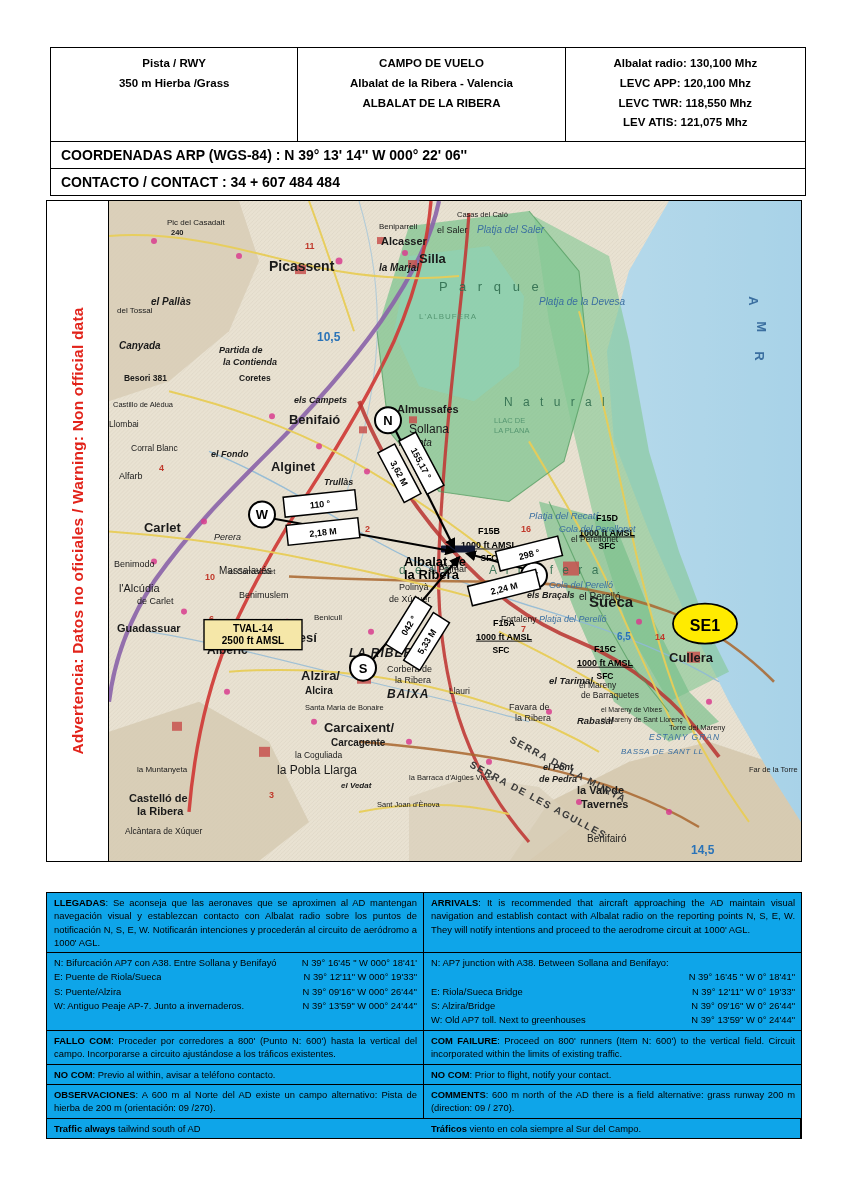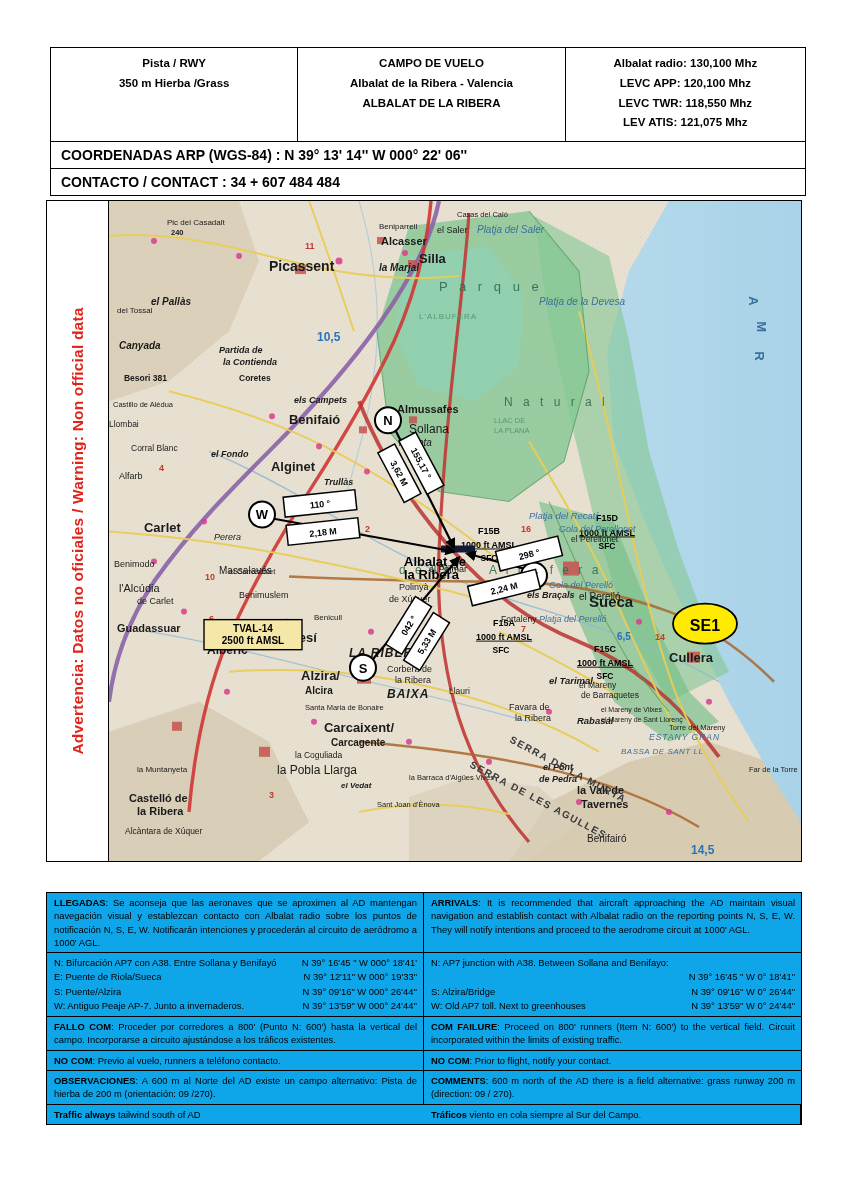--- a/index.html
+++ b/index.html
@@ -563,20 +563,24 @@
         </div>
       </div>
       <div class="n-cell right pt-list">
         <div class="pt-line solo">
           <span class="lbl">N: AP7 junction with A38.  Between Sollana and Benifayo:</span>
         </div>
         <div class="pt-line coord-only">
           <span class="coord">N 39° 16'45 " W 0° 18'41"</span>
         </div>
         <div class="pt-line">
+          <span class="lbl">E: Riola/Sueca Bridge</span>
+          <span class="coord">N 39° 12'11"  W 0° 19'33"</span>
+        </div>
+        <div class="pt-line">
           <span class="lbl">S: Alzira/Bridge</span>
           <span class="coord">N 39° 09'16"  W 0° 26'44"</span>
         </div>
         <div class="pt-line">
           <span class="lbl">W: Old AP7 toll. Next to greenhouses</span>
           <span class="coord">N 39° 13'59"  W 0° 24'44"</span>
         </div>
       </div>
     </div>
 
@@ -584,21 +588,21 @@
       <div class="n-cell left">
         <b>FALLO COM</b><span>: Proceder por corredores a 800' (Punto N: 600') hasta  la vertical del campo. Incorporarse a circuito ajustándose a los tráficos existentes.</span>
       </div>
       <div class="n-cell right">
         <b>COM FAILURE</b><span>: Proceed on 800' runners (Item N: 600') to the vertical field. Circuit incorporated within the limits of existing traffic.</span>
       </div>
     </div>
 
     <div class="n-row">
       <div class="n-cell left">
-        <b>NO COM</b><span>: Previo al vuelo, runners a teléfono contacto.</span>
+        <b>NO COM</b><span>: Previo al within, avisar a teléfono contacto.</span>
       </div>
       <div class="n-cell right">
         <b>NO COM</b><span>: Prior to flight, notify your contact.</span>
       </div>
     </div>
 
     <div class="n-row">
       <div class="n-cell left">
         <b>OBSERVACIONES</b><span>: A 600 m al Norte del AD existe un campo alternativo: Pista de hierba de 200 m (orientación: 09 /270).</span>
       </div>

